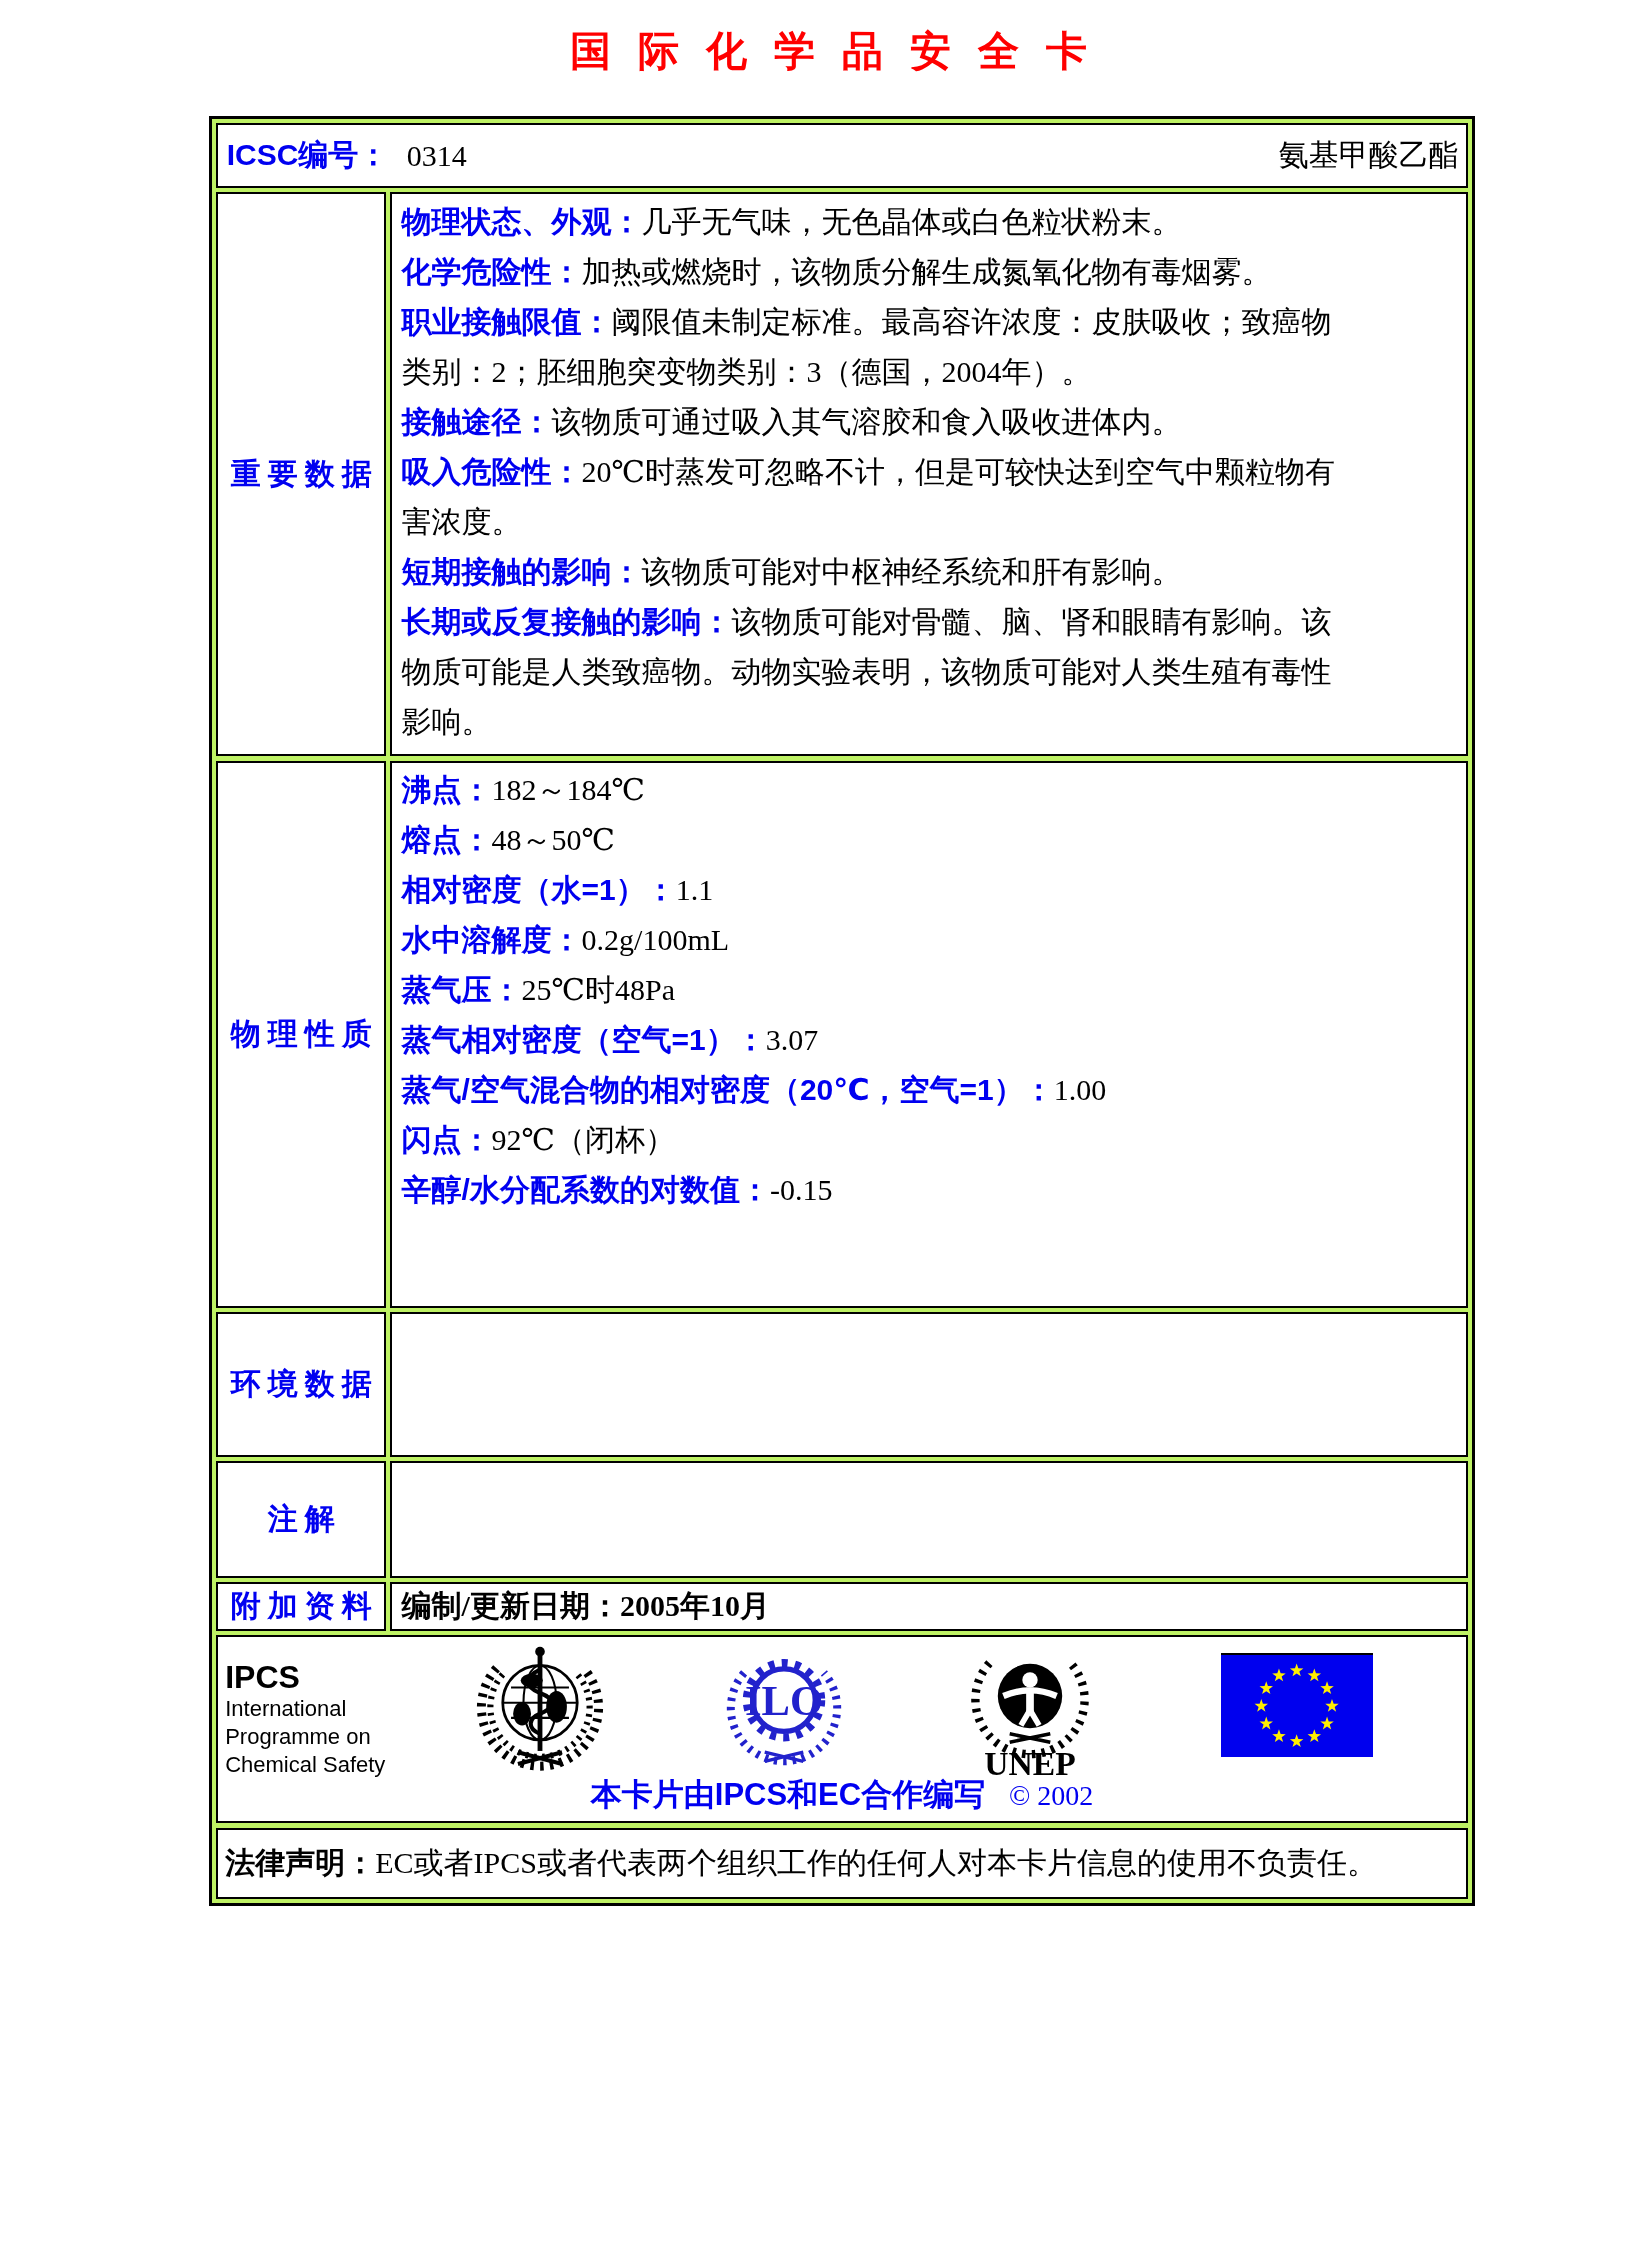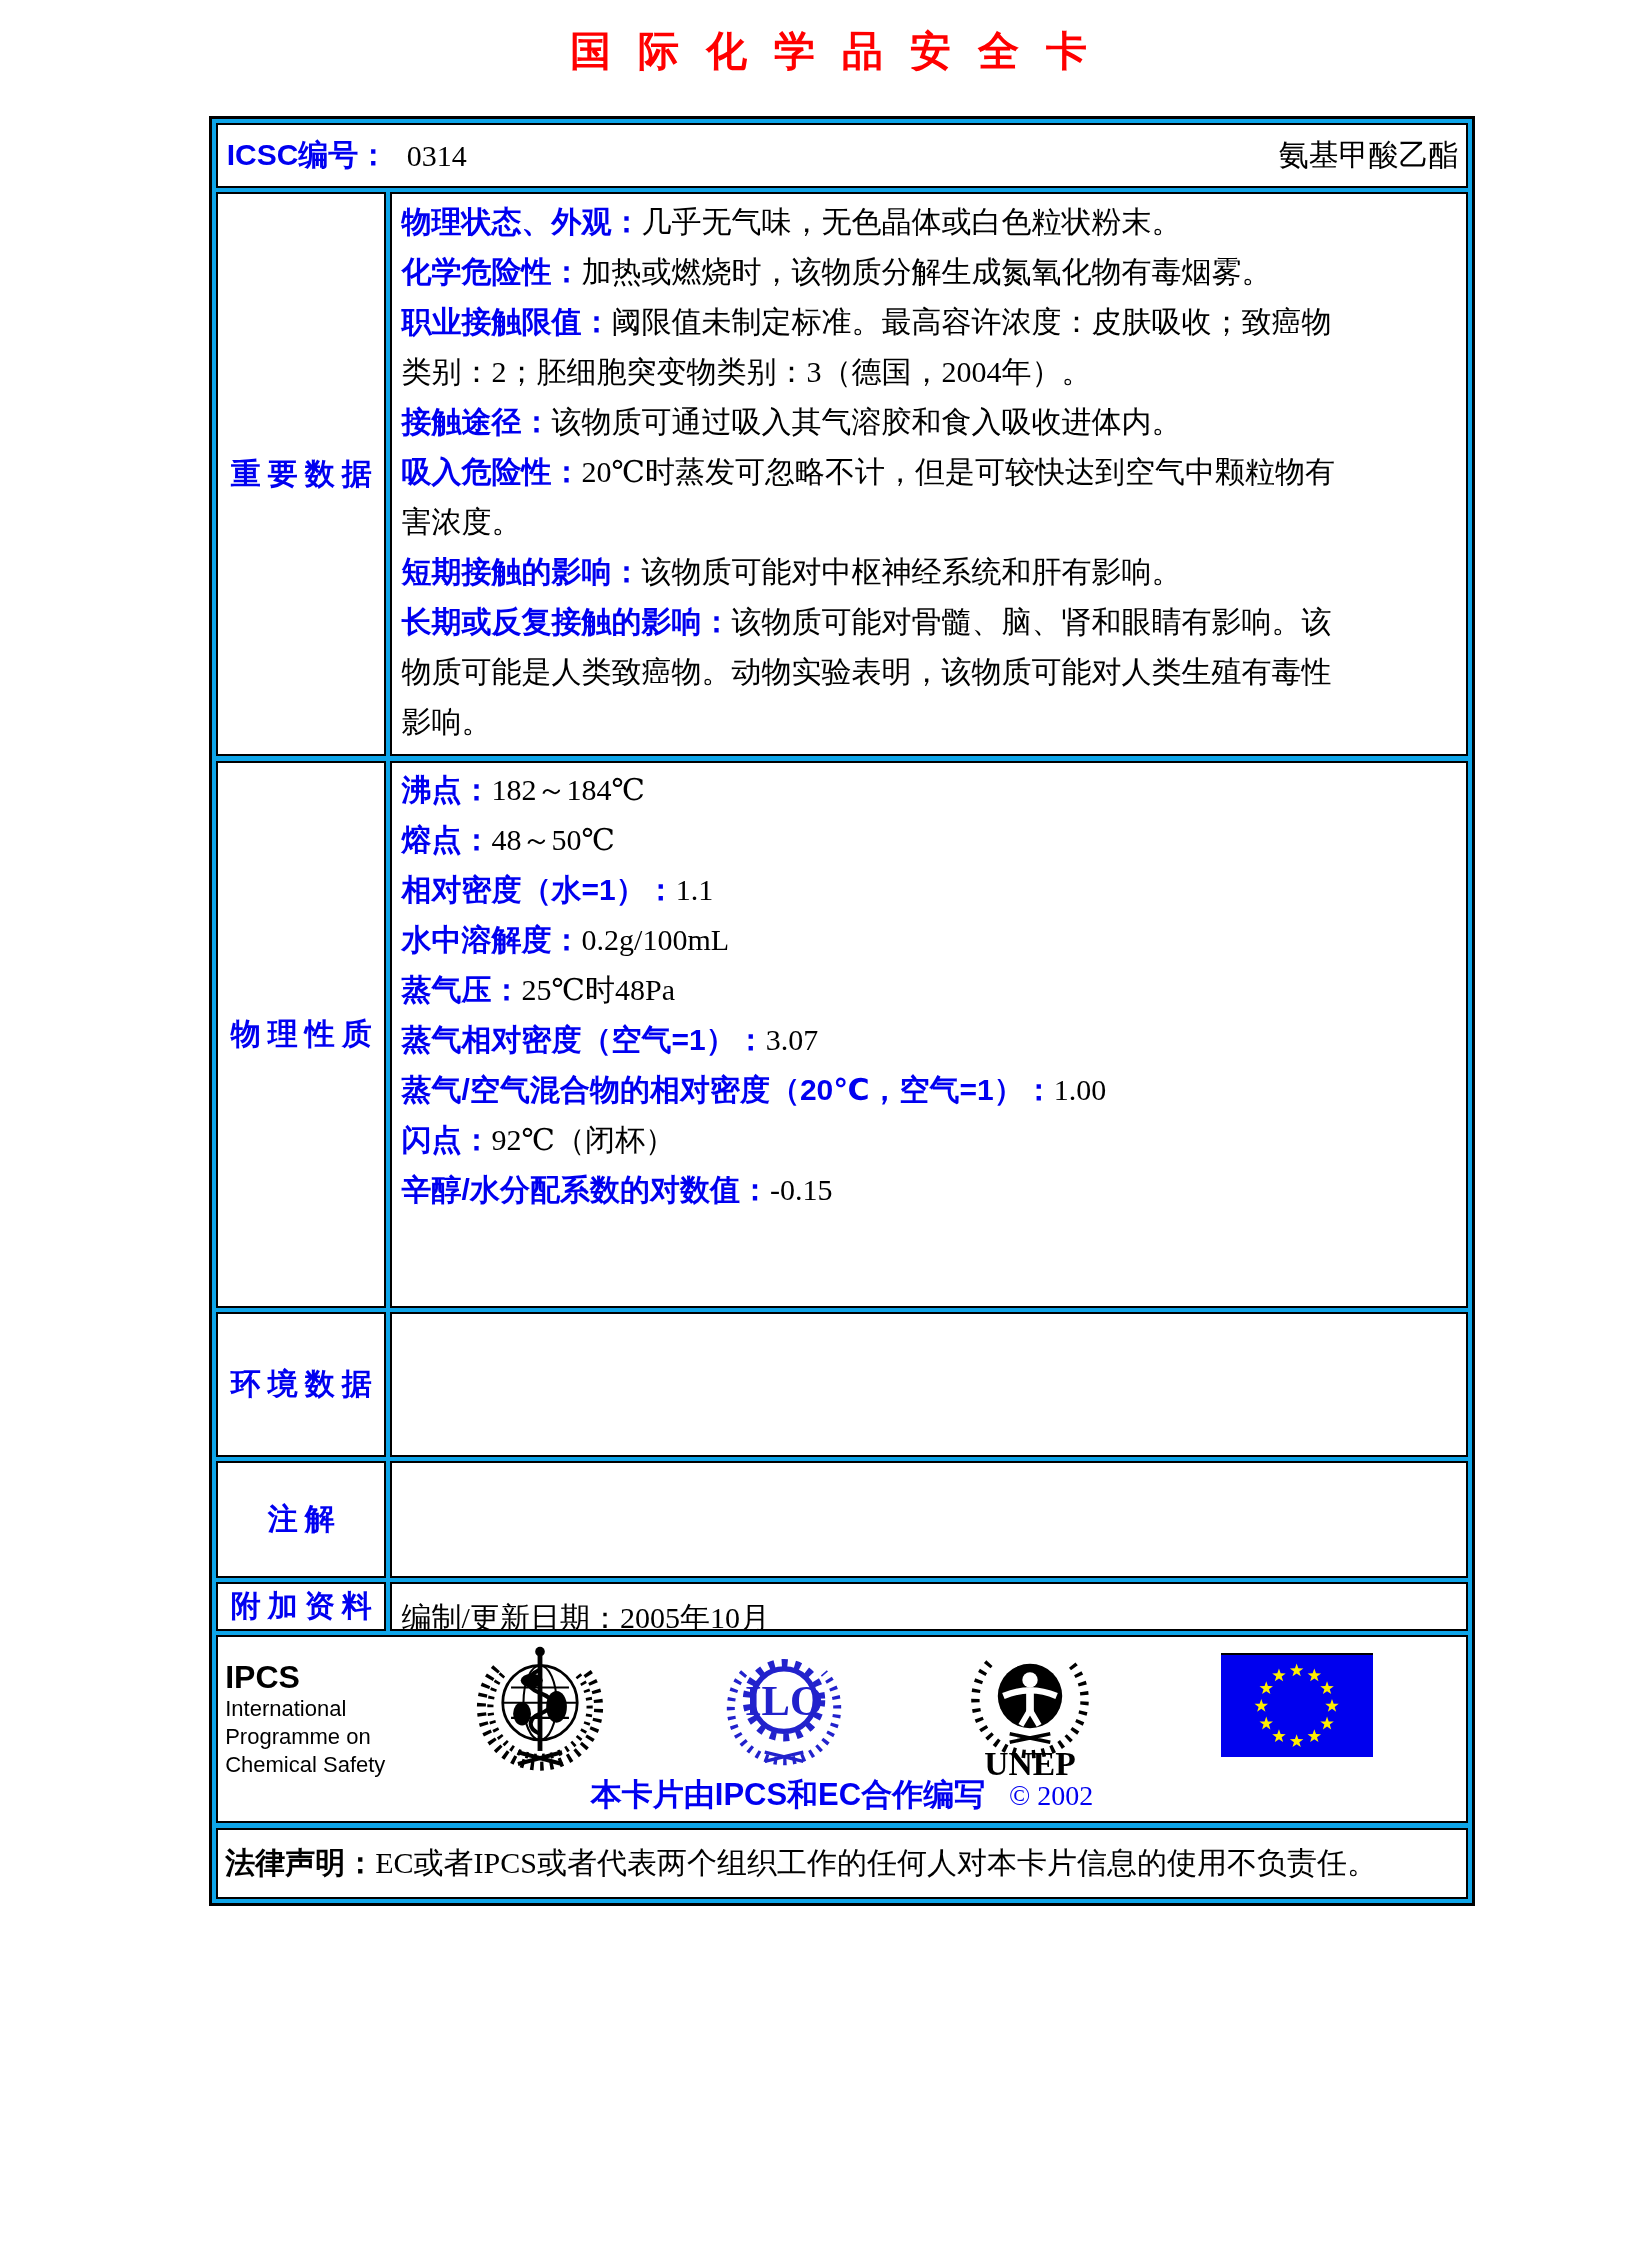--- a/index.html
+++ b/index.html
@@ -7,21 +7,21 @@
     position:relative; width:1646px; height:2250px; background:#fff;
     font-family:"Liberation Serif","DejaVu Serif",serif; color:var(--text-black,#000);
   }
   .title {
     position:absolute; left:209px; top:24px; width:1266px; margin:0;
     text-align:center; font-family:"Liberation Sans","DejaVu Sans",sans-serif;
     font-weight:bold; font-size:41px; letter-spacing:27px; color:var(--title-red,#f00);
   }
   .card {
     position:absolute; left:209px; top:116px; width:1266px;
-    border:3.5px solid #000; box-sizing:border-box; background:#0ea5e9;
+    border:3.5px solid #000; box-sizing:border-box; background:#bef264;
     display:flex; flex-direction:column; gap:4.2px; padding:4.2px;
   }
   .row { display:flex; gap:4.2px; }
   .cell { border:2.1px solid #000; box-sizing:border-box; background:#fff; }
   
   .header-row { height:65px; }
   .header-cell {
     flex:1; display:flex; align-items:center; padding:0 7px 0 8.5px; font-size:30px;
   }
   .blue { color:var(--label-blue,#0000f0); font-family:"Liberation Sans","DejaVu Sans",sans-serif; font-weight:bold; }
@@ -32,21 +32,21 @@
     flex:0 0 170px; display:flex; align-items:center; justify-content:center;
   }
   .section-label {
     color:var(--label-blue,#0000f0); font-family:"Liberation Sans","DejaVu Sans",sans-serif;
     font-weight:bold; font-size:30px; letter-spacing:7px; text-indent:7px;
   }
   .content-cell { flex:1; padding:2.8px 5.6px 0 9.2px; overflow:hidden; }
   .text-line { line-height:50px; font-size:30px; white-space:pre; }
   .seg-label { color:var(--label-blue,#0000f0); font-family:"Liberation Sans","DejaVu Sans",sans-serif; font-weight:bold; }
   .seg-text { color:#000; }
-  [data-name="section-content-additional-info"] { padding-top:12px; }
+  [data-name="section-content-additional-info"] { padding-top:0;font-weight:bold; }
   [data-name="section-content-additional-info"] .text-line { line-height:44px; }
   
   .footer-row { height:188px; }
   .footer-cell { flex:1; position:relative; }
   .ipcs-block { position:absolute; left:7px; top:22.6px; font-family:"Liberation Sans","DejaVu Sans",sans-serif; }
   .ipcs-acronym { font-size:32px; font-weight:bold; line-height:35px; }
   .ipcs-line { font-size:22px; line-height:28px; }
   .logo { position:absolute; }
   .who-logo { left:248px; top:4.2px; }
   .ilo-logo { left:502px; top:10px; color:var(--ilo-blue,#2222cc); }

